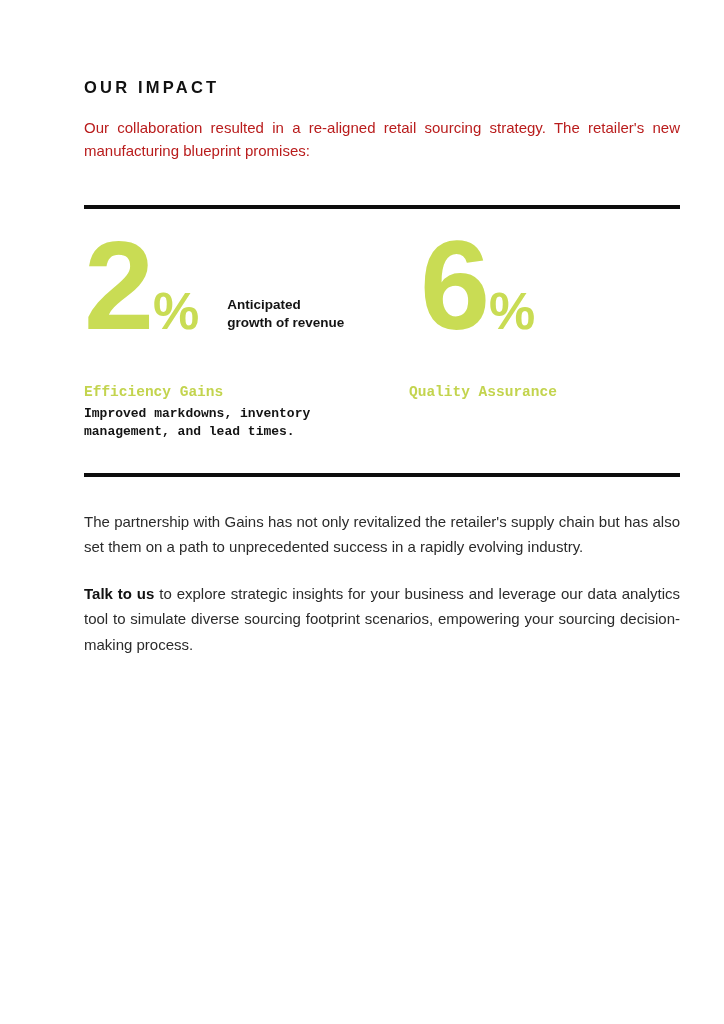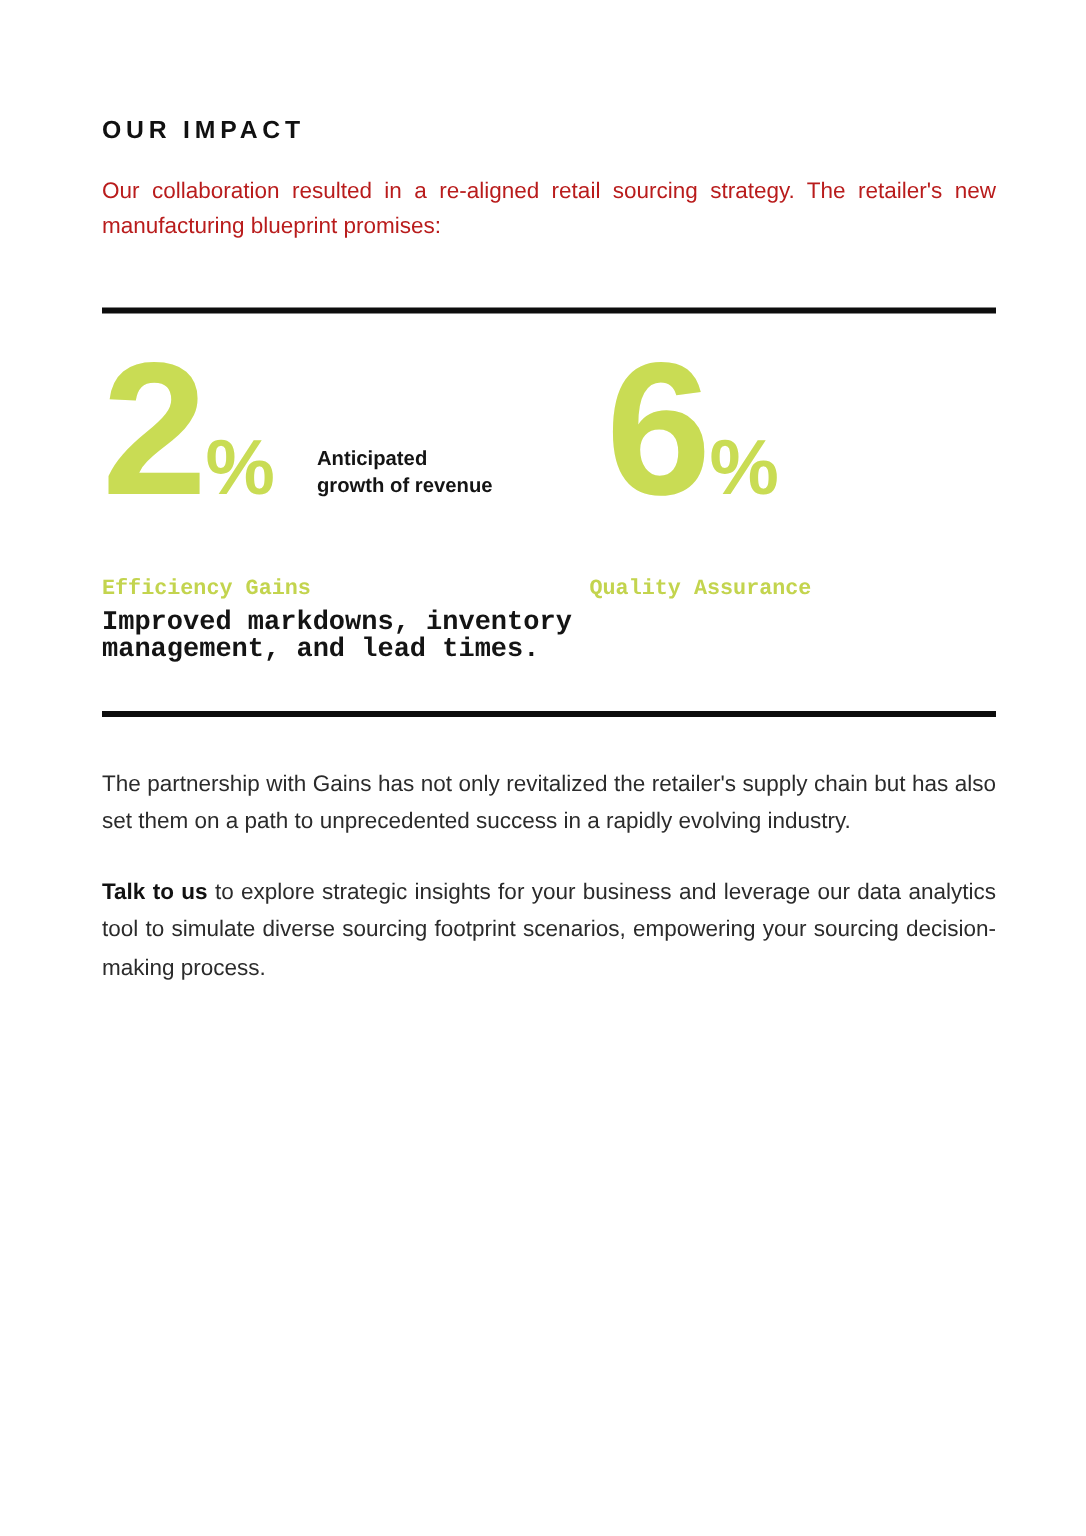--- a/index.html
+++ b/index.html
@@ -17,21 +17,21 @@
 
   .page {
     position: relative;
     width: 724px;
     height: 1024px;
     background: #ffffff;
   }
 
   .content {
     position: absolute;
-    left: 68px;
+    left: 84px;
     top: 0;
     width: 596px;
   }
 
   
   .section-heading {
     margin: 0;
     padding-top: 78px;
     font-size: 16.5px;
     font-weight: bold;
@@ -116,21 +116,21 @@
   .feature-title {
     margin: 0;
     font-size: 14.5px;
     font-weight: bold;
     color: #c3d44e;
     line-height: 19px;
   }
   .feature-text {
     margin: 0;
     padding-top: 3px;
-    font-size: 18px;
+    font-size: 13px;
     font-weight: bold;
     color: #141414;
     line-height: 18.5px;
     white-space: pre-line;
   }
 
   
   .closing-paragraph {
     margin: 0;
     font-size: 15px;

